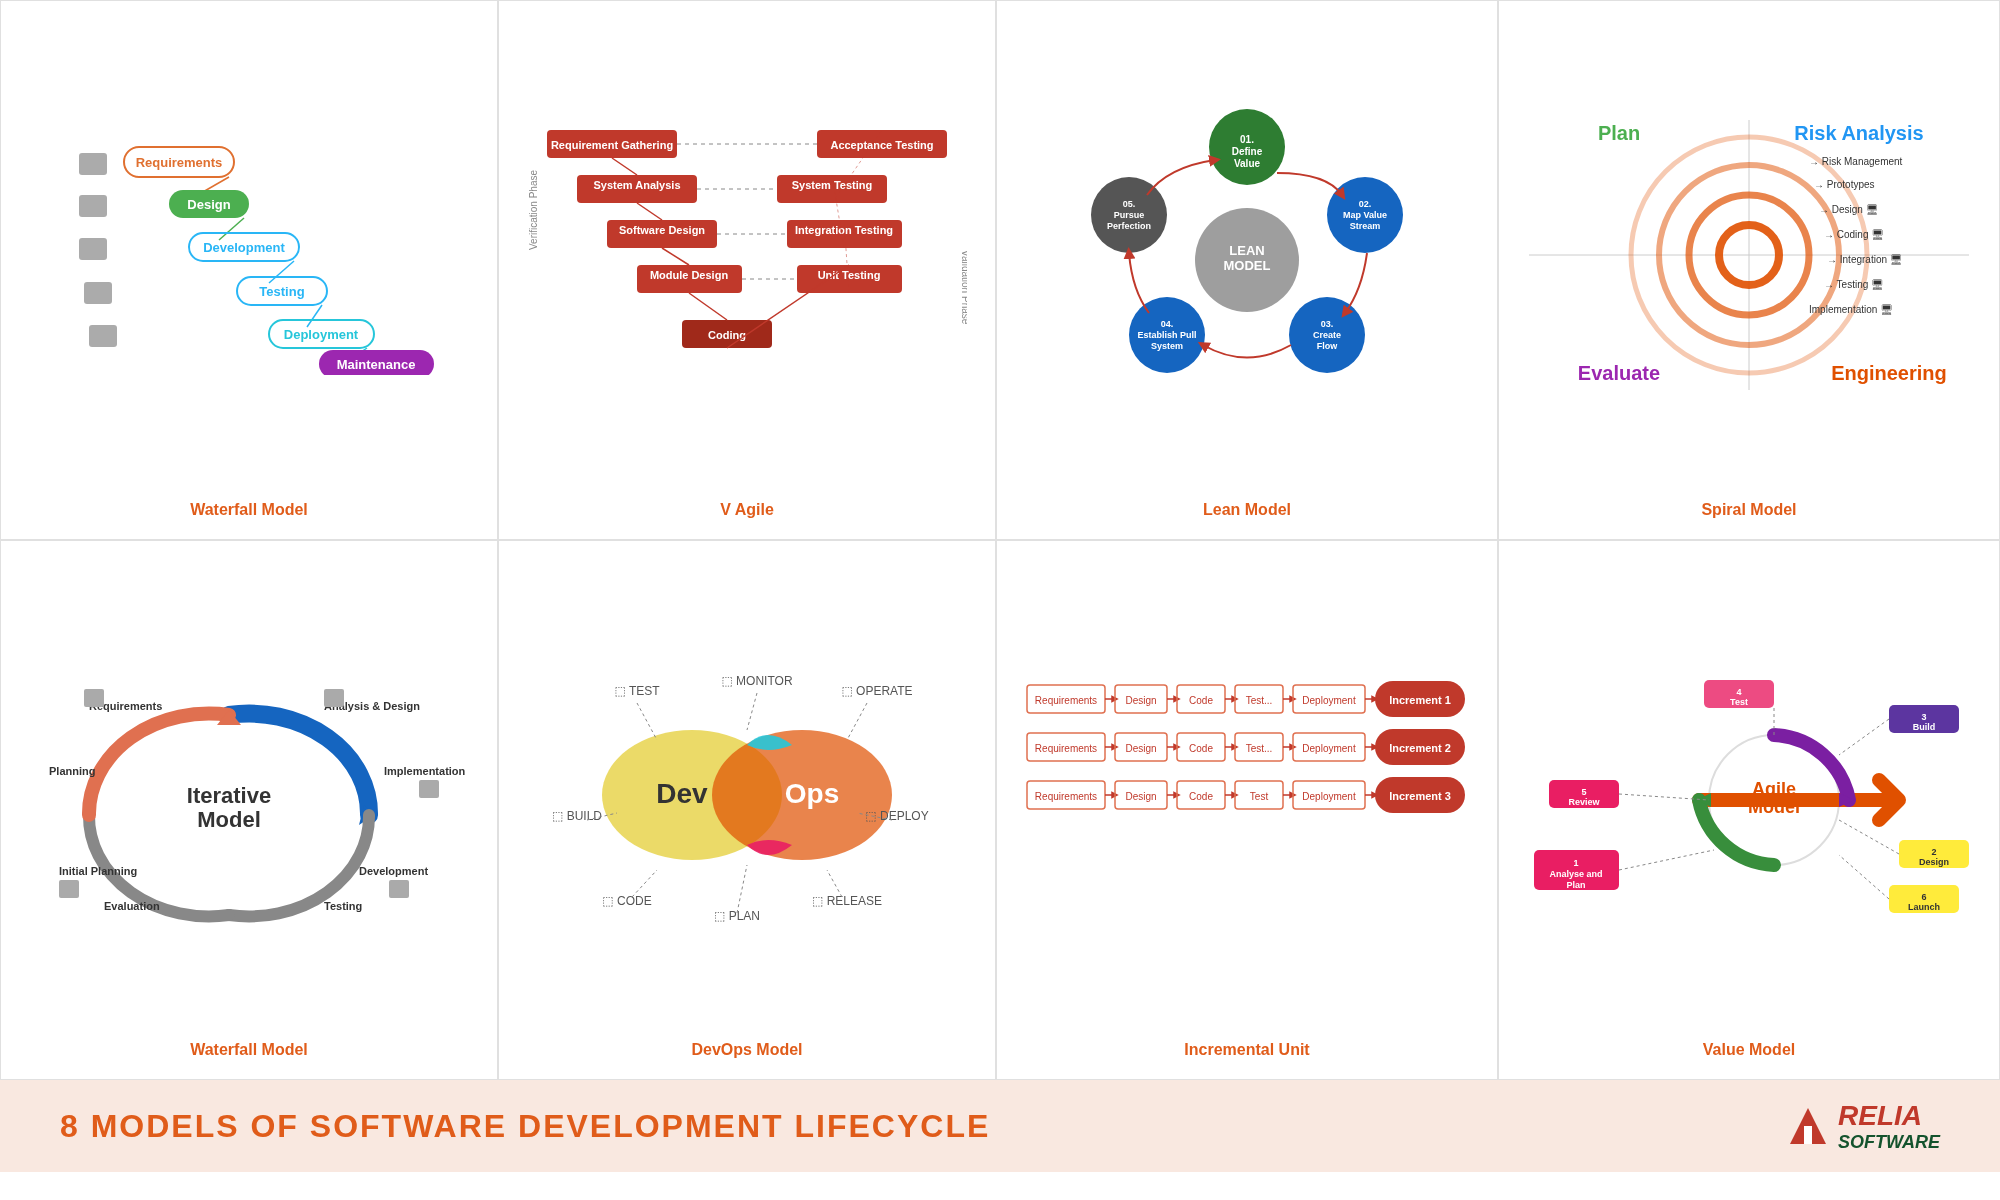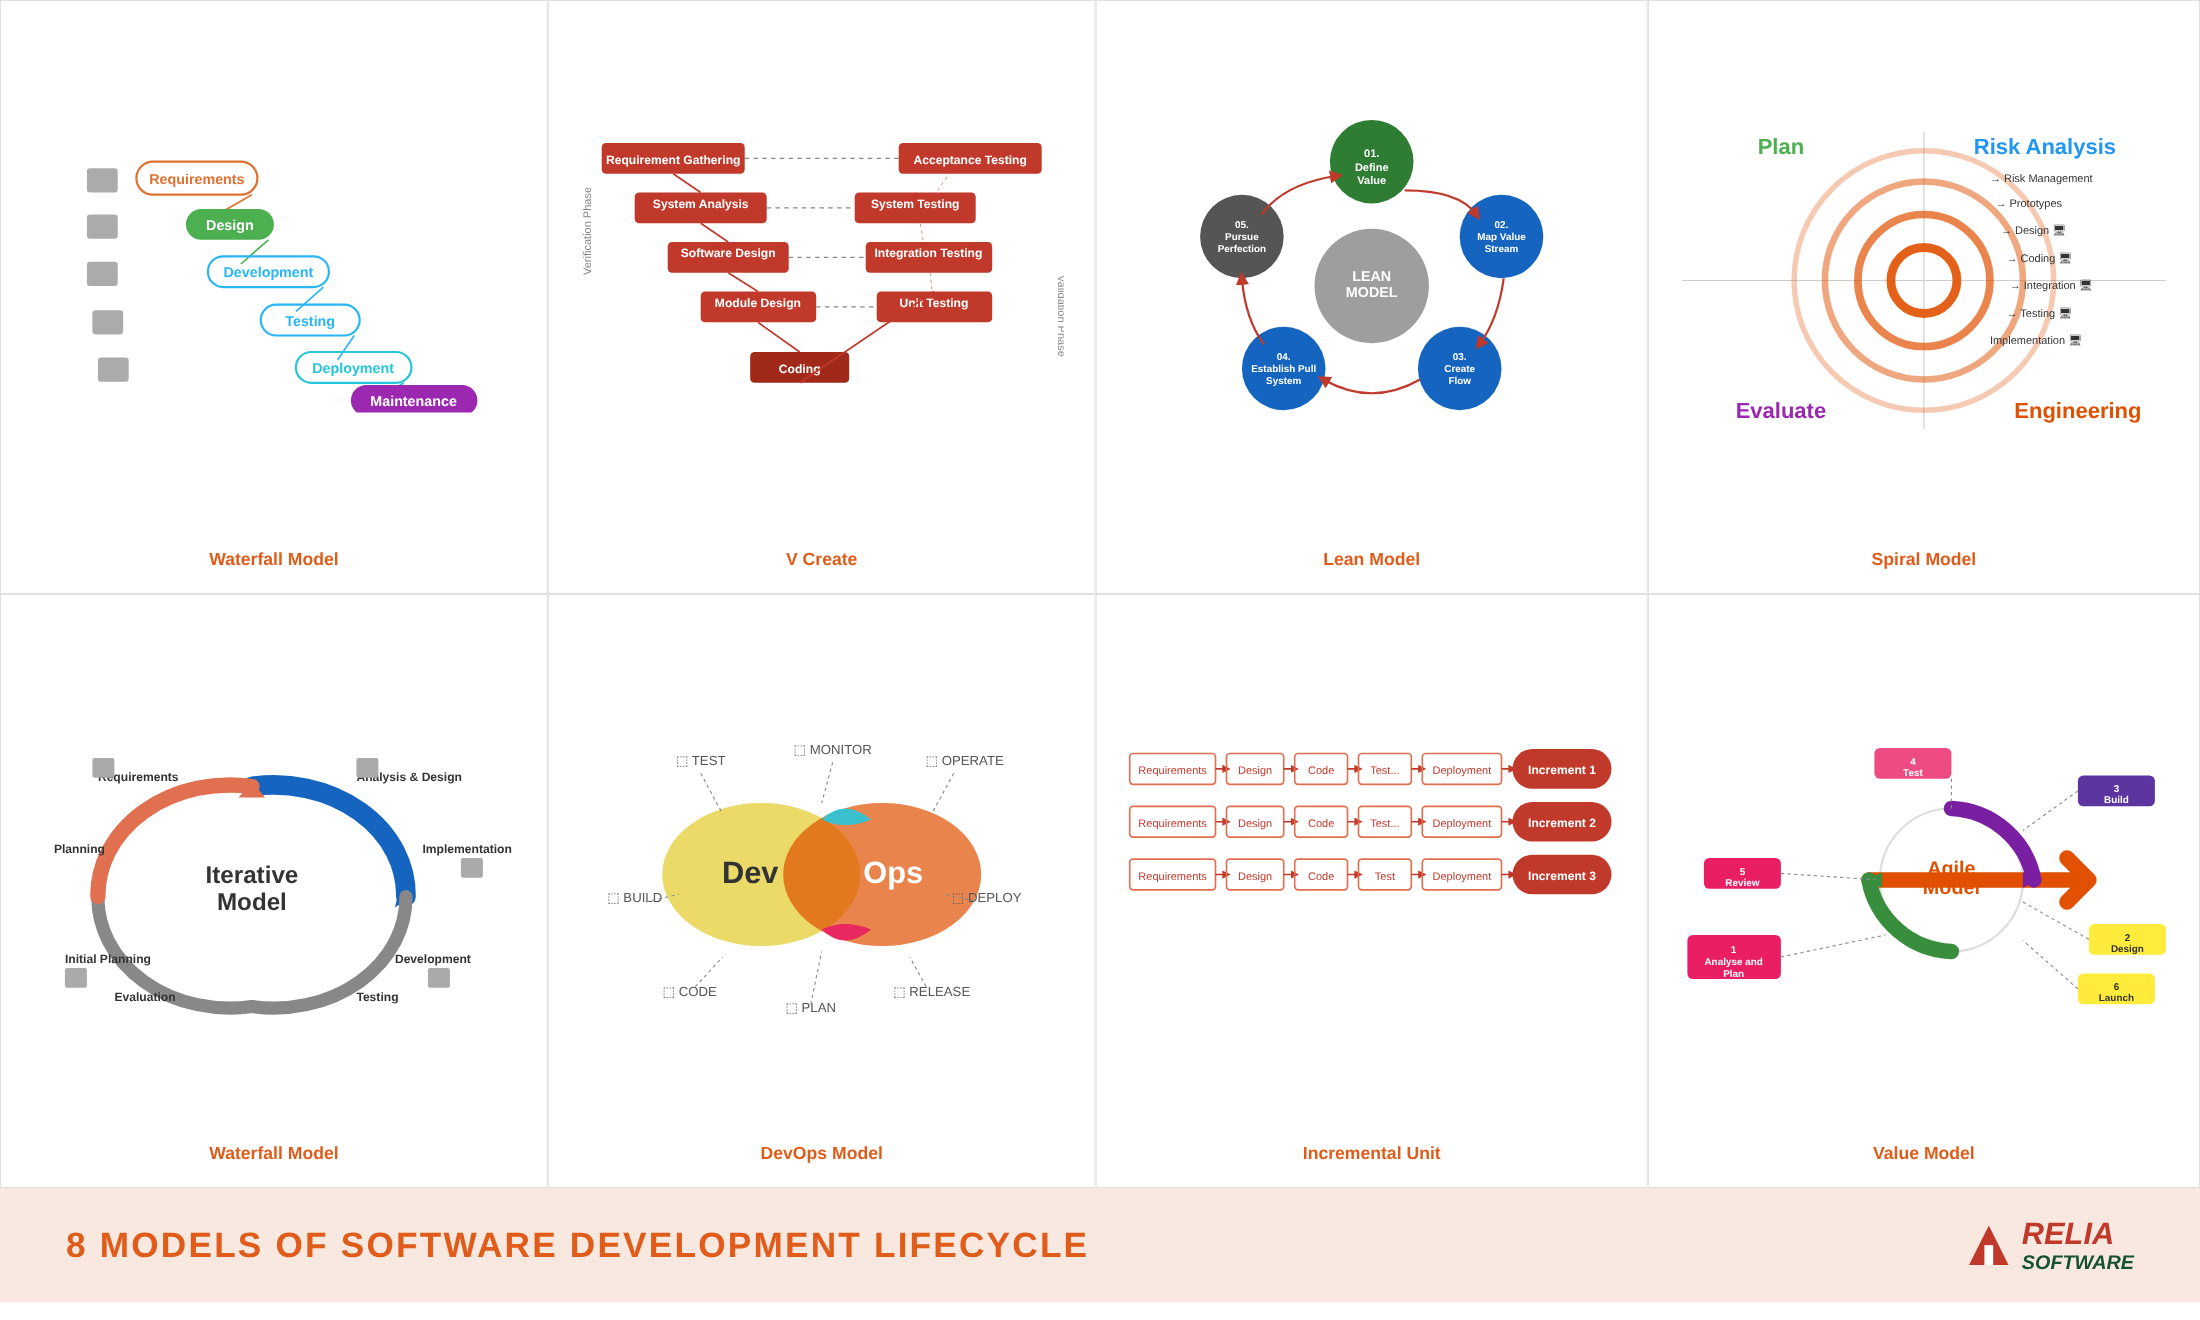--- a/index.html
+++ b/index.html
@@ -43,21 +43,21 @@
       width: 100%;
       display: flex;
       align-items: center;
       justify-content: center;
       position: relative;
     }
 
     
     .footer {
       width: 2000px;
-      height: 104px;
+      height: 92px;
       background: #f9e8e0;
       display: flex;
       align-items: center;
       justify-content: space-between;
       padding: 0 60px;
     }
 
     .footer-title {
       font-size: 32px;
       font-weight: 900;
@@ -173,21 +173,21 @@
 
         <line x1="150" y1="24" x2="290" y2="24" stroke="#888" stroke-width="1" stroke-dasharray="4"></line>
         <line x1="170" y1="69" x2="250" y2="69" stroke="#888" stroke-width="1" stroke-dasharray="4"></line>
         <line x1="190" y1="114" x2="260" y2="114" stroke="#888" stroke-width="1" stroke-dasharray="4"></line>
         <line x1="215" y1="159" x2="270" y2="159" stroke="#888" stroke-width="1" stroke-dasharray="4"></line>
 
         <text x="10" y="130" font-size="10" fill="#888" transform="rotate(-90,10,130)">Verification Phase</text>
         <text x="435" y="130" font-size="10" fill="#888" transform="rotate(90,435,130)">Validation Phase</text>
       </svg>
     </div>
-    <div class="cell-title">V Create</div>
+    <div class="cell-title">V Agile</div>
   </div>
 
   <div class="cell">
     <div class="diagram-area">
       <svg width="360" height="300" viewBox="0 0 360 300">
 
         <circle cx="180" cy="155" r="52" fill="#9e9e9e"></circle>
         <text x="180" y="150" text-anchor="middle" font-size="13" font-weight="bold" fill="#fff">LEAN</text>
         <text x="180" y="165" text-anchor="middle" font-size="13" font-weight="bold" fill="#fff">MODEL</text>
 

